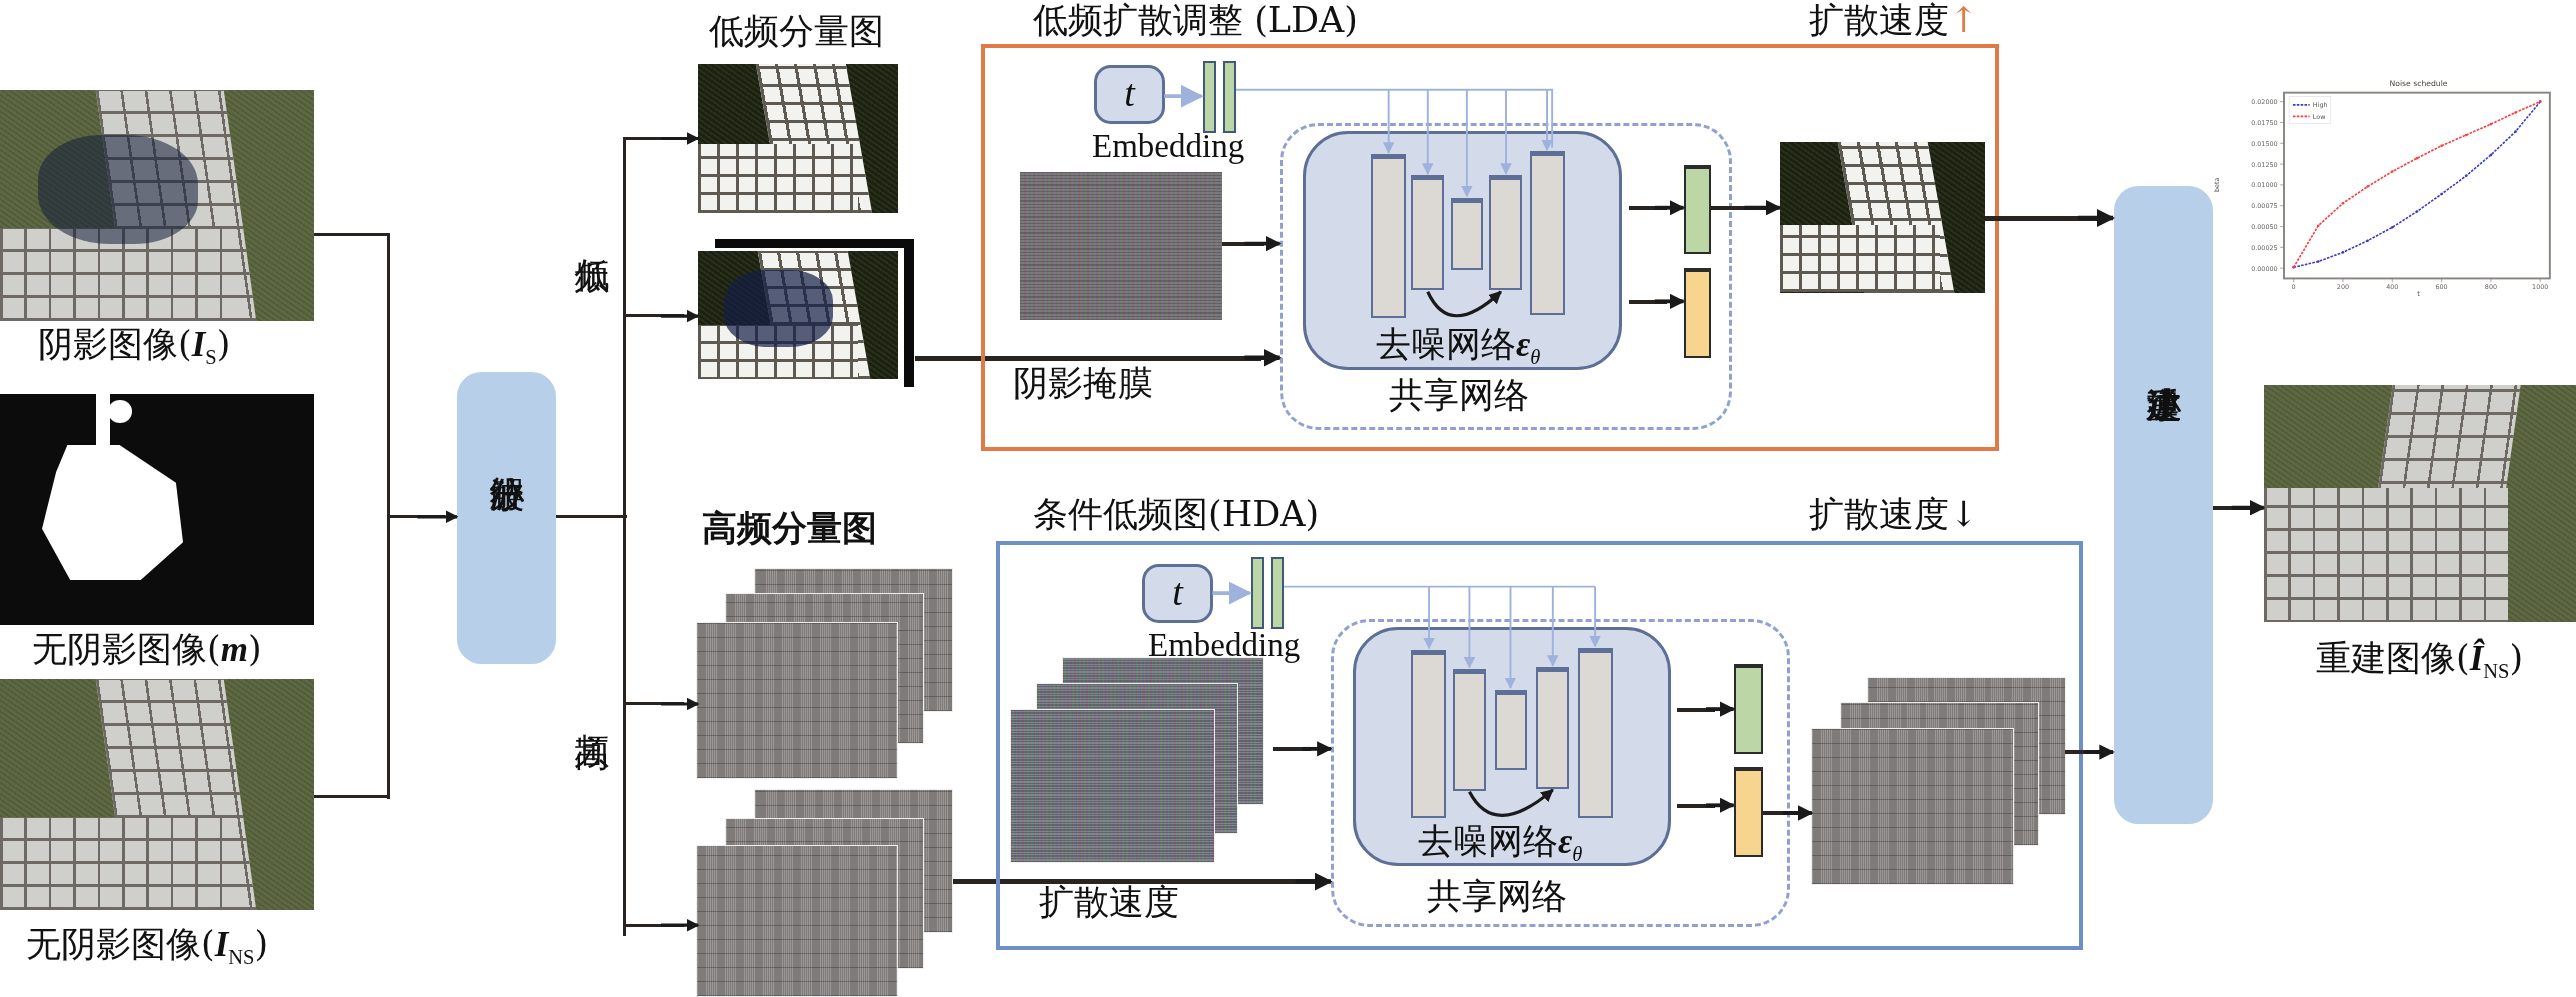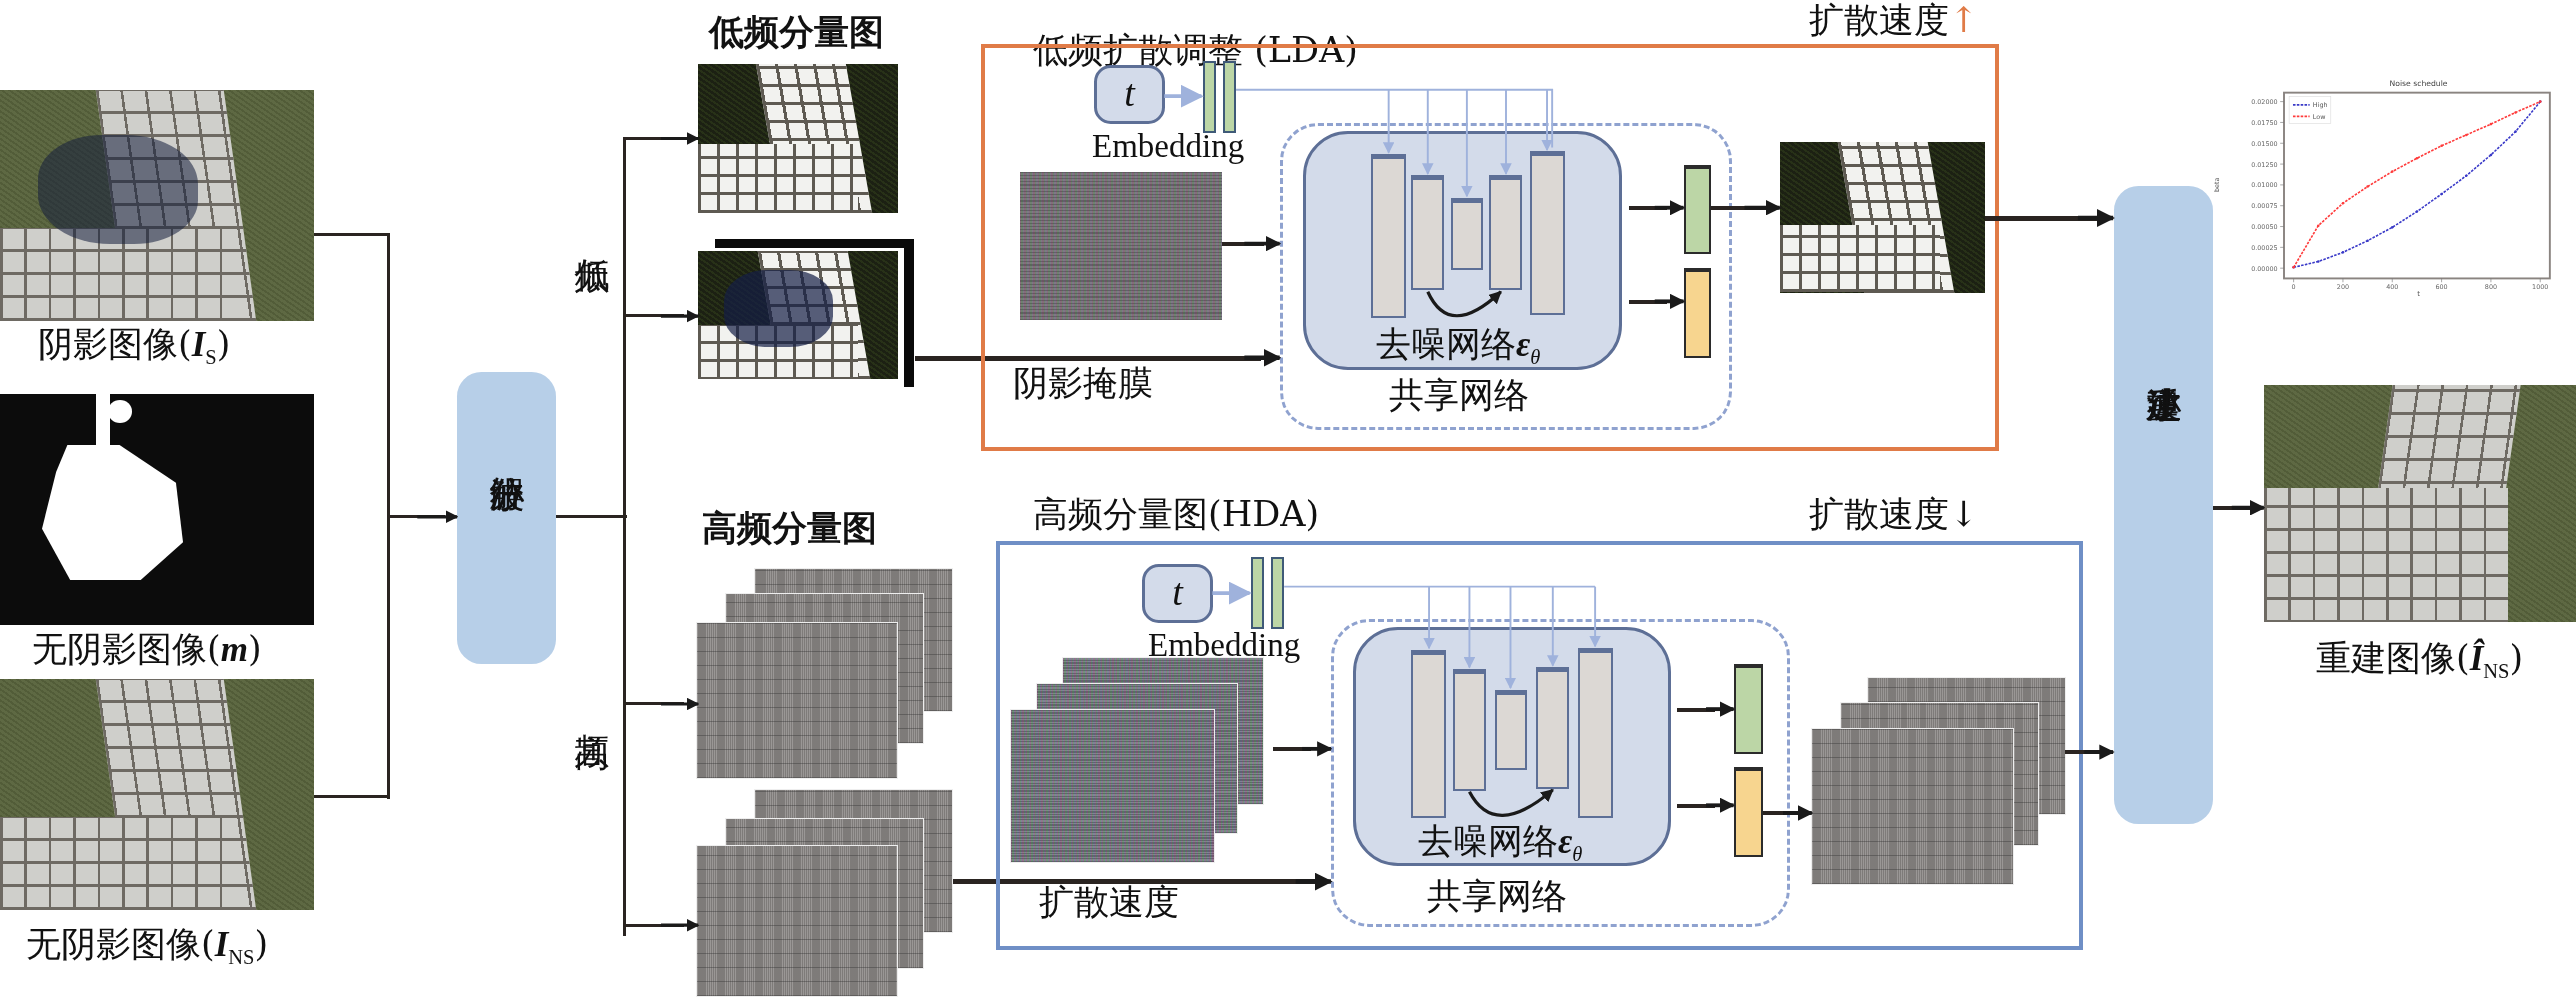--- a/index.html
+++ b/index.html
@@ -104,37 +104,37 @@
 <div class="line" style="left:556px;top:515px;width:71px;height:3.2px;"></div>
 <div class="line" style="left:623px;top:137px;width:3.2px;height:799px;"></div>
 <div class="line" style="left:623px;top:137px;width:61px;height:3.2px;"></div>
 <div class="line" style="left:623px;top:314px;width:61px;height:3.2px;"></div>
 <div class="line" style="left:623px;top:702px;width:61px;height:3.2px;"></div>
 <div class="line" style="left:623px;top:924px;width:61px;height:3.2px;"></div>
 
 <div class="vlabel" style="left:574px;top:231px;">低频</div>
 <div class="vlabel" style="left:574px;top:706px;">高频</div>
 
-<div class="label" style="left:709px;top:14px;font-weight:bold;">低频分量图</div>
+<div class="label" style="left:709px;top:14px;">低频分量图</div>
 <div class="photo" style="left:698px;top:64px;width:200px;height:149px;">
   <div class="grass dark abs" style="left:0;top:0;width:100%;height:100%;"></div>
   <div class="tiles dark-low abs" style="left:71px;top:0;width:90px;height:149px;transform:skewX(10deg);"></div>
   <div class="tiles dark-low abs" style="left:0;top:80px;width:160px;height:69px;"></div>
 </div>
 <div class="abs" style="left:715px;top:239px;width:199px;height:9px;background:#0a0a0a;"></div>
 <div class="abs" style="left:904px;top:239px;width:10.3px;height:148px;background:#0a0a0a;"></div>
 <div class="photo" style="left:698px;top:251px;width:200px;height:128px;">
   <div class="grass dark abs" style="left:0;top:0;width:100%;height:100%;"></div>
   <div class="tiles dark-low abs" style="left:71px;top:0;width:90px;height:128px;transform:skewX(10deg);"></div>
   <div class="tiles dark-low abs" style="left:0;top:74px;width:160px;height:55px;"></div>
   <div class="abs" style="left:26px;top:19px;width:109px;height:77px;background:rgba(20,30,70,0.7);border-radius:40%;"></div>
 </div>
 <div class="line" style="left:915px;top:356px;width:346px;height:4.5px;"></div>
 
-<div class="label" style="left:1033px;top:3.2px;margin-top:30px;">低频扩散调整 (LDA)</div>
+<div class="label" style="left:1033px;top:3.2px;">低频扩散调整 (LDA)</div>
 <div class="label" style="left:1809px;top:3.2px;">
   <span>扩散速度</span><span style="color:#e07b47;">↑</span>
 </div>
 <div class="frame-orange" style="left:981px;top:44px;width:1018px;height:407px;"></div>
 
 <div class="tbox" style="left:1094px;top:65px;width:71px;height:59px;line-height:51px;">
   <span>t</span>
 </div>
 <div class="emb" style="left:1203px;top:61px;width:13px;height:72px;"></div>
 <div class="emb" style="left:1223px;top:61px;width:13px;height:72px;"></div>
@@ -172,21 +172,21 @@
 <div class="label" style="left:702px;top:510px;font-weight:bold;">高频分量图</div>
 <div class="photo hf" style="left:754px;top:568px;width:199px;height:144px;"></div>
 <div class="photo hf" style="left:725px;top:593px;width:199px;height:151px;"></div>
 <div class="photo hf" style="left:696px;top:622px;width:202px;height:157px;"></div>
 
 <div class="photo hf" style="left:754px;top:789px;width:199px;height:144px;"></div>
 <div class="photo hf" style="left:725px;top:818px;width:199px;height:151px;"></div>
 <div class="photo hf" style="left:696px;top:845px;width:202px;height:152px;"></div>
 <div class="line" style="left:953px;top:879px;width:366px;height:4.5px;"></div>
 
-<div class="label" style="left:1033px;top:497px;">高频分量图(HDA)</div>
+<div class="label" style="left:1033px;top:497px;">条件低频图(HDA)</div>
 <div class="label" style="left:1809px;top:497px;">
   <span>扩散速度</span><span>↓</span>
 </div>
 <div class="frame-blue" style="left:996px;top:541px;width:1087px;height:409px;"></div>
 
 <div class="tbox" style="left:1142px;top:564px;width:71px;height:59px;line-height:51px;">
   <span>t</span>
 </div>
 <div class="emb" style="left:1251px;top:557px;width:13px;height:72px;"></div>
 <div class="emb" style="left:1271px;top:557px;width:13px;height:72px;"></div>

